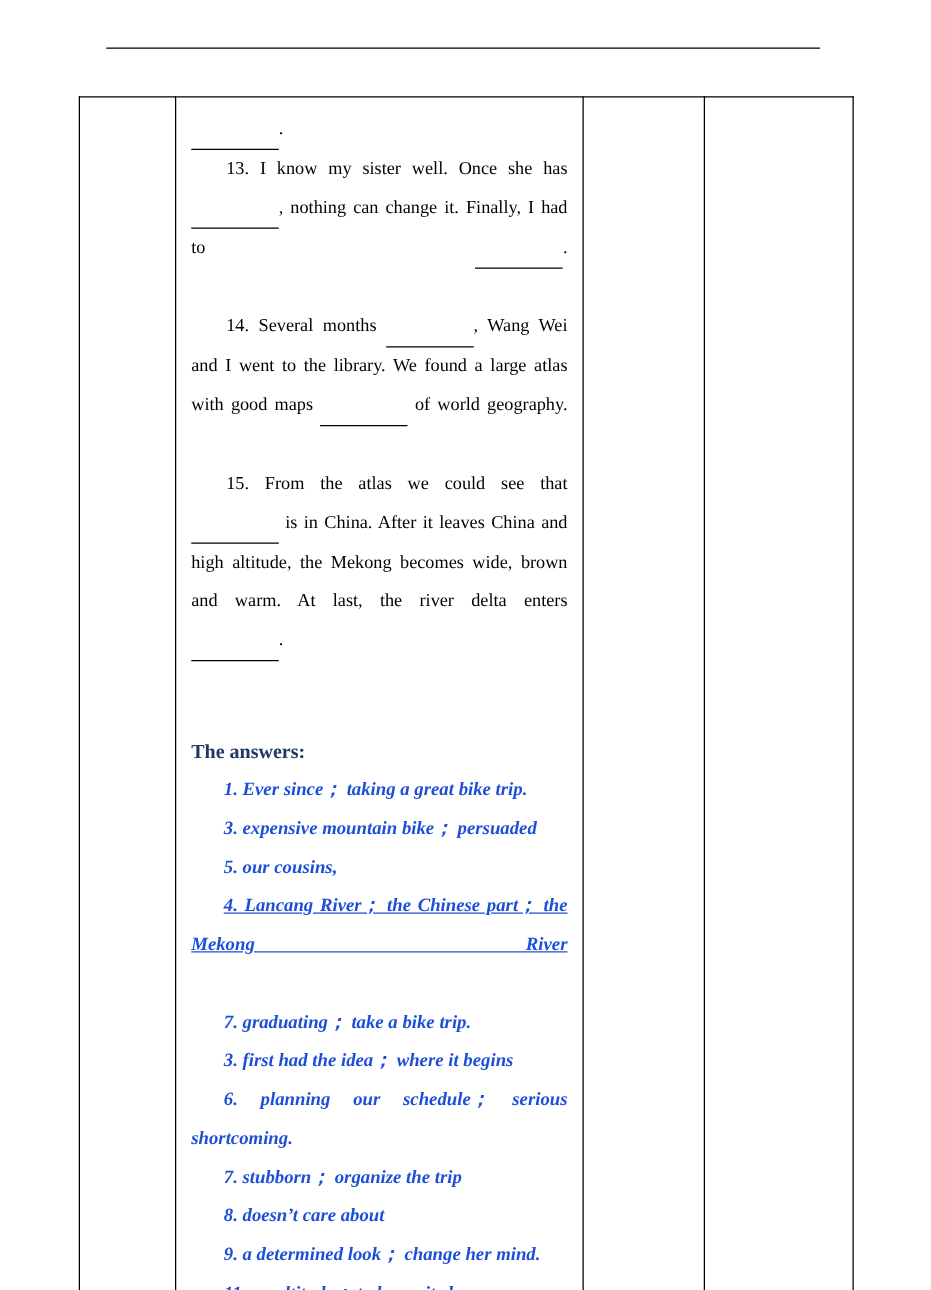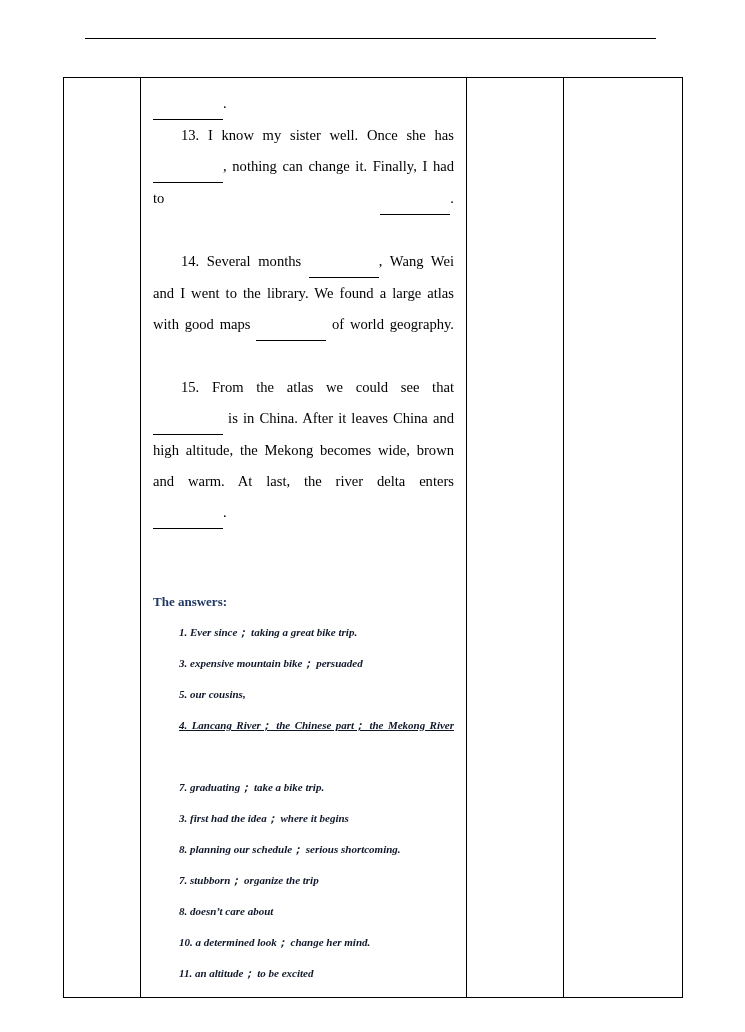--- a/index.html
+++ b/index.html
@@ -76,32 +76,32 @@
     border-bottom: 1.4px solid #000;
     width: 70px;
     vertical-align: baseline;
   }
 
   
   .answers-wrap {
     margin-top: 26px;
   }
   .answers-title {
-    font-size: 13px;
+    font-size: 16px;
     font-weight: bold;
     color: #1f3864;
     line-height: 31px;
     margin: 0 0 0 0;
     text-indent: 0;
   }
   .answer-line {
-    font-size: 11px;
+    font-size: 15px;
     font-style: italic;
     font-weight: bold;
-    color: #0f172a;
+    color: #1d4ed8;
     line-height: 31px;
     margin: 0;
     text-indent: 26px;
     text-align: justify;
   }
   .answer-line.wrapping {
     text-align: justify;
     text-decoration: underline;
   }
   .answer-line.wrapping::after {
@@ -137,24 +137,24 @@
             </div>
           <div class="answers-wrap">
             <p class="answers-title">The answers:</p>
             <div id="answers-list">
                 <p class="answer-line">1. Ever since；  taking a great bike trip.</p>
                 <p class="answer-line">3. expensive mountain bike；  persuaded</p>
                 <p class="answer-line">5. our cousins,</p>
                 <p class="answer-line wrapping">4. Lancang River；  the Chinese part；  the Mekong River</p>
                 <p class="answer-line">7. graduating；  take a bike trip.</p>
                 <p class="answer-line">3. first had the idea；  where it begins</p>
-                <p class="answer-line">8. planning our schedule；  serious shortcoming.</p>
+                <p class="answer-line">6. planning our schedule；  serious shortcoming.</p>
                 <p class="answer-line">7. stubborn；  organize the trip</p>
                 <p class="answer-line">8. doesn’t care about</p>
-                <p class="answer-line">10. a determined look；  change her mind.</p>
+                <p class="answer-line">9. a determined look；  change her mind.</p>
                 <p class="answer-line">11. an altitude；  to be excited</p>
               </div>
           </div>
         </div>
       </td>
       <td class="col-mid">
         <div class="cell-inner"></div>
       </td>
       <td class="col-right">
         <div class="cell-inner"></div>

